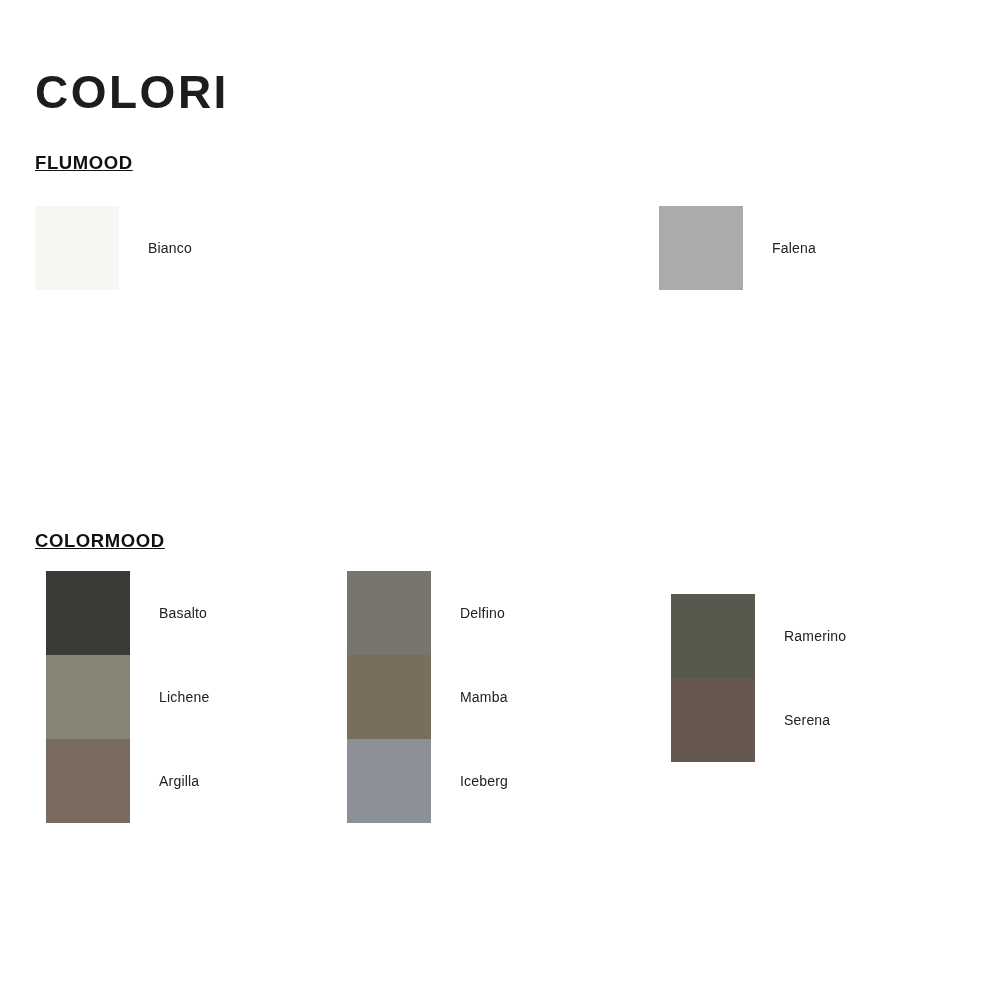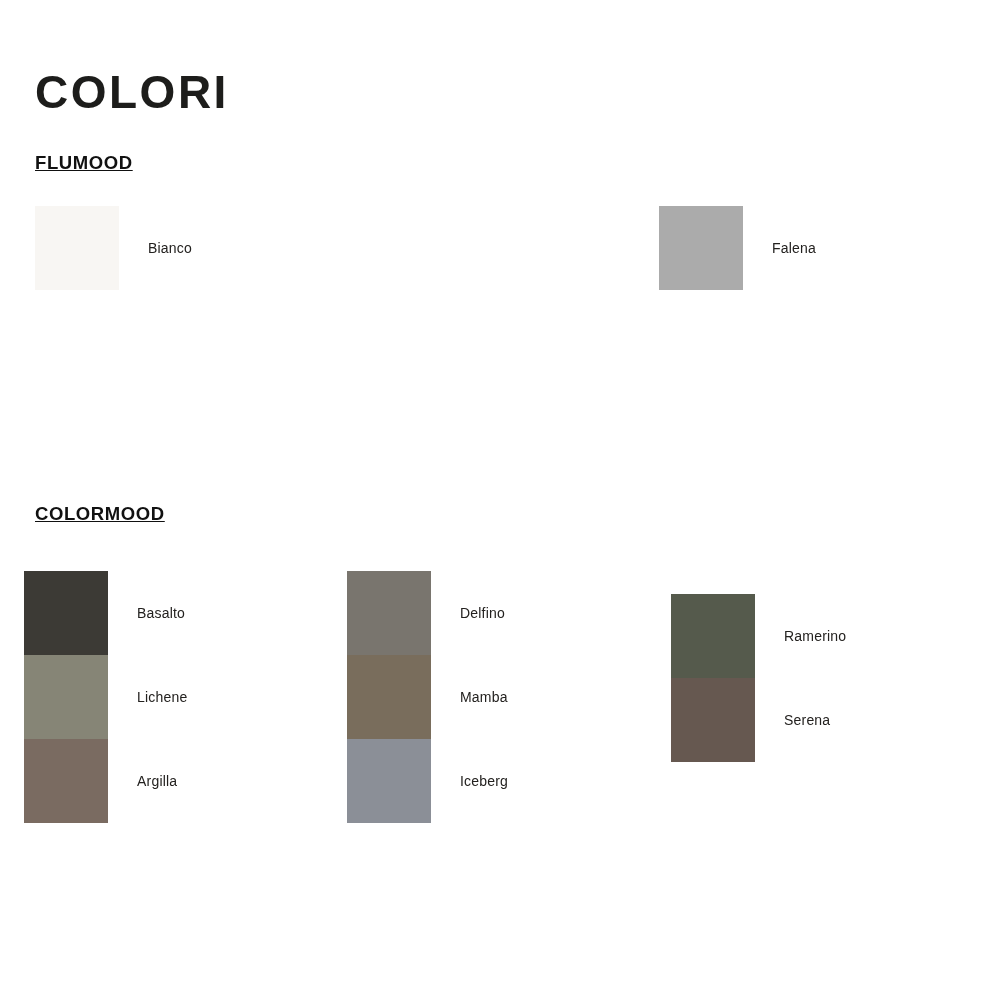--- a/index.html
+++ b/index.html
@@ -42,21 +42,21 @@
     position: absolute;
     font-size: 18.5px;
     line-height: 22px;
     font-weight: 700;
     letter-spacing: 0.6px;
     color: #111111;
     white-space: nowrap;
     text-decoration: underline;
   }
   .section-flumood   { left: 35px; top: 152px; }
-  .section-colormood { left: 35px; top: 503px; }
+  .section-colormood { left: 35px; top: 530px; }
 
   
   .group {
     position: absolute;
   }
 
   .swatch-stack {
     position: absolute;
     width: 84px;
     display: flex;
@@ -87,21 +87,21 @@
     line-height: 24px;
     font-weight: 400;
     letter-spacing: 0.2px;
     color: #23211f;
     white-space: nowrap;
   }
 
   
   #grp-flumood-left   { left: 35px; top: 206px; }
   #grp-flumood-right  { left: 659px; top: 206px; }
-  #grp-colormood-1    { left: 24px; top: 571px; }
+  #grp-colormood-1    { left: 46px; top: 571px; }
   #grp-colormood-2    { left: 347px; top: 571px; justify-content: center; }
   #grp-colormood-3    { left: 659px; top: 594px; margin-left: 12px; }
 </style>
 </head>
 <body style="background-color: rgb(255, 255, 255);">
 
 <div class="page">
 
   <div class="title">COLORI</div>
 

